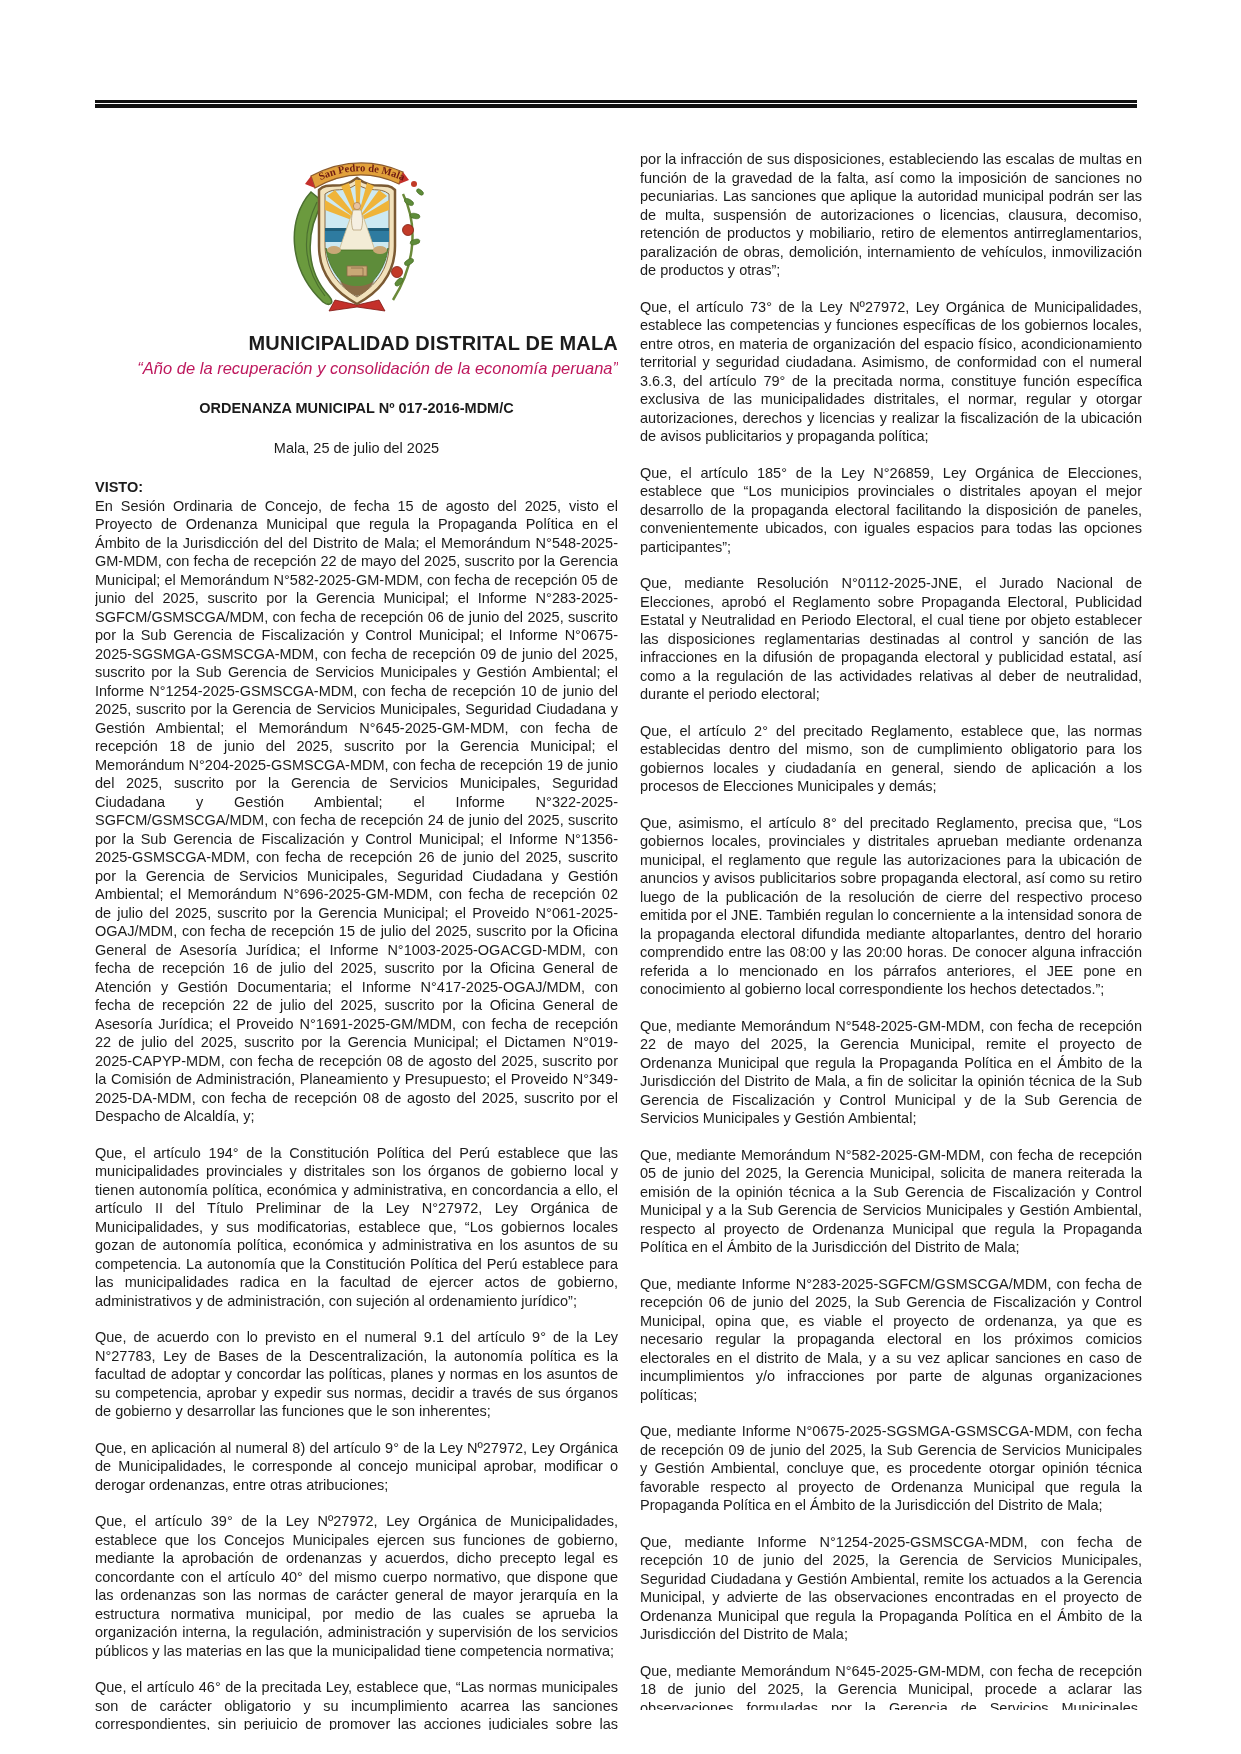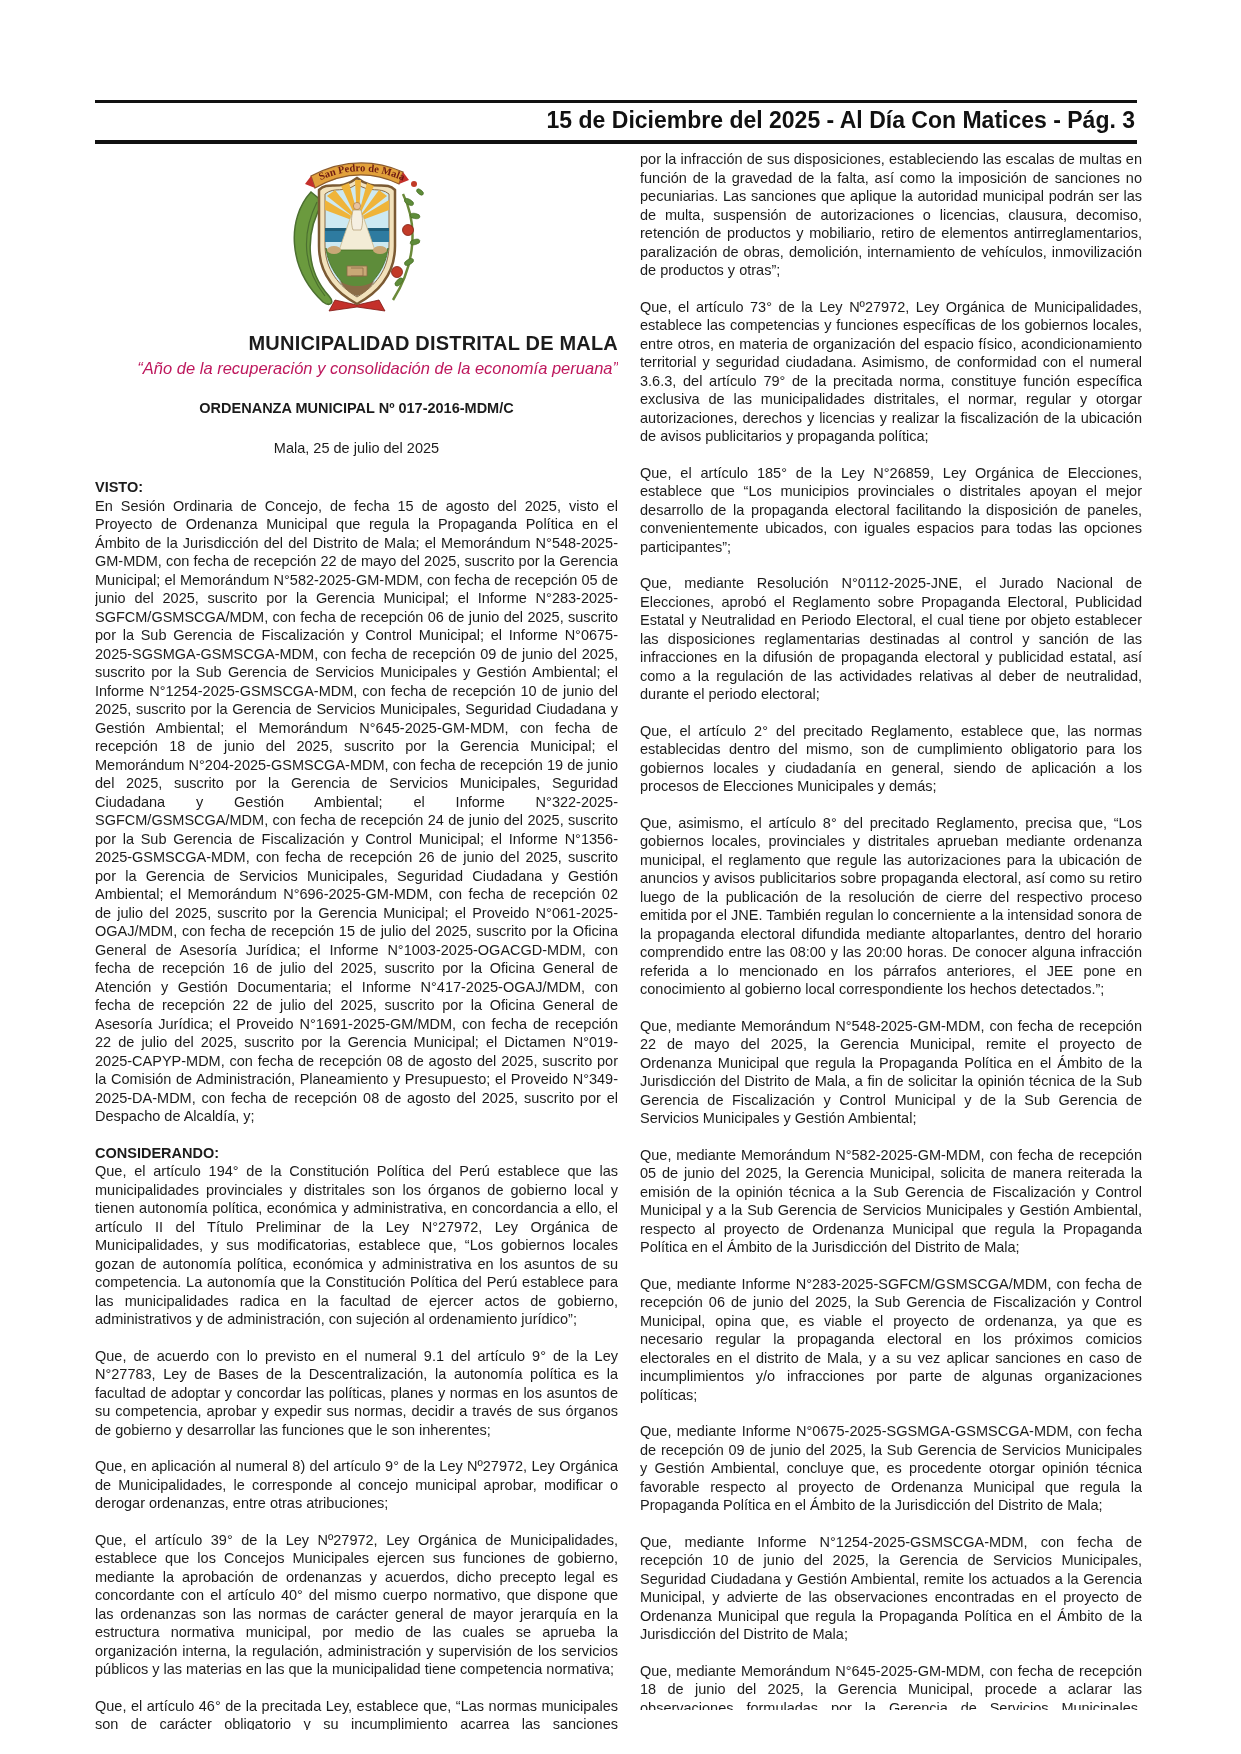--- a/index.html
+++ b/index.html
@@ -31,21 +31,20 @@
   .place-date { text-align:center; font-size:14.5px; margin-top:24px; margin-bottom:22px; }
   .section-head { font-size:14.5px; font-weight:bold; line-height:18.5px; }
 </style>
 </head>
 <body>
 
 <div class="page">
 
   <div class="header-band">
     <div class="rule-top"></div>
-    <div class="dateline">15 de Diciembre del 2025 - Al Día Con Matices - Pág. 3</div>
     <div class="rule-bottom"></div>
   </div>
 
   <div class="col col-left">
 
     <div class="emblem-wrap">
       <svg width="160" height="168" viewBox="0 0 160 168" xmlns="http://www.w3.org/2000/svg" aria-hidden="true">
 
         <path d="M34,42 C10,68 10,118 46,152 C53,157 58,153 52,146 C28,120 28,82 46,52 Z" fill="#6B9A3E" stroke="#4C7030" stroke-width="1.5"></path>
         <path d="M40,52 C24,84 26,118 48,146" fill="none" stroke="#4C7030" stroke-width="1.2"></path>
@@ -109,21 +108,20 @@
     </div>
 
     <div class="muni-title">MUNICIPALIDAD DISTRITAL DE MALA</div>
     <div class="slogan">“Año de la recuperación y consolidación de la economía peruana”</div>
     <div class="ord-title">ORDENANZA MUNICIPAL Nº 017-2016-MDM/C</div>
     <div class="place-date">Mala, 25 de julio del 2025</div>
 
     <div class="section-head">VISTO:</div>
     <p class="body-text">En Sesión Ordinaria de Concejo, de fecha 15 de agosto del 2025, visto el Proyecto de Ordenanza Municipal que regula la Propaganda Política en el Ámbito de la Jurisdicción del del Distrito de Mala; el Memorándum N°548-2025-GM-MDM, con fecha de recepción 22 de mayo del 2025, suscrito por la Gerencia Municipal; el Memorándum N°582-2025-GM-MDM, con fecha de recepción 05 de junio del 2025, suscrito por la Gerencia Municipal; el Informe N°283-2025-SGFCM/GSMSCGA/MDM, con fecha de recepción 06 de junio del 2025, suscrito por la Sub Gerencia de Fiscalización y Control Municipal; el Informe N°0675-2025-SGSMGA-GSMSCGA-MDM, con fecha de recepción 09 de junio del 2025, suscrito por la Sub Gerencia de Servicios Municipales y Gestión Ambiental; el Informe N°1254-2025-GSMSCGA-MDM, con fecha de recepción 10 de junio del 2025, suscrito por la Gerencia de Servicios Municipales, Seguridad Ciudadana y Gestión Ambiental; el Memorándum N°645-2025-GM-MDM, con fecha de recepción 18 de junio del 2025, suscrito por la Gerencia Municipal; el Memorándum N°204-2025-GSMSCGA-MDM, con fecha de recepción 19 de junio del 2025, suscrito por la Gerencia de Servicios Municipales, Seguridad Ciudadana y Gestión Ambiental; el Informe N°322-2025-SGFCM/GSMSCGA/MDM, con fecha de recepción 24 de junio del 2025, suscrito por la Sub Gerencia de Fiscalización y Control Municipal; el Informe N°1356-2025-GSMSCGA-MDM, con fecha de recepción 26 de junio del 2025, suscrito por la Gerencia de Servicios Municipales, Seguridad Ciudadana y Gestión Ambiental; el Memorándum N°696-2025-GM-MDM, con fecha de recepción 02 de julio del 2025, suscrito por la Gerencia Municipal; el Proveido N°061-2025-OGAJ/MDM, con fecha de recepción 15 de julio del 2025, suscrito por la Oficina General de Asesoría Jurídica; el Informe N°1003-2025-OGACGD-MDM, con fecha de recepción 16 de julio del 2025, suscrito por la Oficina General de Atención y Gestión Documentaria; el Informe N°417-2025-OGAJ/MDM, con fecha de recepción 22 de julio del 2025, suscrito por la Oficina General de Asesoría Jurídica; el Proveido N°1691-2025-GM/MDM, con fecha de recepción 22 de julio del 2025, suscrito por la Gerencia Municipal; el Dictamen N°019-2025-CAPYP-MDM, con fecha de recepción 08 de agosto del 2025, suscrito por la Comisión de Administración, Planeamiento y Presupuesto; el Proveido N°349-2025-DA-MDM, con fecha de recepción 08 de agosto del 2025, suscrito por el Despacho de Alcaldía, y;</p>
 
-    <div class="section-head">CONSIDERANDO:</div>
     <p class="body-text">Que, el artículo 194° de la Constitución Política del Perú establece que las municipalidades provinciales y distritales son los órganos de gobierno local y tienen autonomía política, económica y administrativa, en concordancia a ello, el artículo II del Título Preliminar de la Ley N°27972, Ley Orgánica de Municipalidades, y sus modificatorias, establece que, “Los gobiernos locales gozan de autonomía política, económica y administrativa en los asuntos de su competencia. La autonomía que la Constitución Política del Perú establece para las municipalidades radica en la facultad de ejercer actos de gobierno, administrativos y de administración, con sujeción al ordenamiento jurídico”;</p>
     <p class="body-text">Que, de acuerdo con lo previsto en el numeral 9.1 del artículo 9° de la Ley N°27783, Ley de Bases de la Descentralización, la autonomía política es la facultad de adoptar y concordar las políticas, planes y normas en los asuntos de su competencia, aprobar y expedir sus normas, decidir a través de sus órganos de gobierno y desarrollar las funciones que le son inherentes;</p>
     <p class="body-text">Que, en aplicación al numeral 8) del artículo 9° de la Ley Nº27972, Ley Orgánica de Municipalidades, le corresponde al concejo municipal aprobar, modificar o derogar ordenanzas, entre otras atribuciones;</p>
     <p class="body-text">Que, el artículo 39° de la Ley Nº27972, Ley Orgánica de Municipalidades, establece que los Concejos Municipales ejercen sus funciones de gobierno, mediante la aprobación de ordenanzas y acuerdos, dicho precepto legal es concordante con el artículo 40° del mismo cuerpo normativo, que dispone que las ordenanzas son las normas de carácter general de mayor jerarquía en la estructura normativa municipal, por medio de las cuales se aprueba la organización interna, la regulación, administración y supervisión de los servicios públicos y las materias en las que la municipalidad tiene competencia normativa;</p>
     <p class="body-text">Que, el artículo 46° de la precitada Ley, establece que, “Las normas municipales son de carácter obligatorio y su incumplimiento acarrea las sanciones correspondientes, sin perjuicio de promover las acciones judiciales sobre las responsabilidades civiles y penales a que hubiere lugar, Las ordenanzas determinan el régimen de sanciones administrativas</p>
   </div>
 
   <div class="col col-right">
     <p class="body-text">por la infracción de sus disposiciones, estableciendo las escalas de multas en función de la gravedad de la falta, así como la imposición de sanciones no pecuniarias. Las sanciones que aplique la autoridad municipal podrán ser las de multa, suspensión de autorizaciones o licencias, clausura, decomiso, retención de productos y mobiliario, retiro de elementos antirreglamentarios, paralización de obras, demolición, internamiento de vehículos, inmovilización de productos y otras”;</p>
     <p class="body-text">Que, el artículo 73° de la Ley Nº27972, Ley Orgánica de Municipalidades, establece las competencias y funciones específicas de los gobiernos locales, entre otros, en materia de organización del espacio físico, acondicionamiento territorial y seguridad ciudadana. Asimismo, de conformidad con el numeral 3.6.3, del artículo 79° de la precitada norma, constituye función específica exclusiva de las municipalidades distritales, el normar, regular y otorgar autorizaciones, derechos y licencias y realizar la fiscalización de la ubicación de avisos publicitarios y propaganda política;</p>

